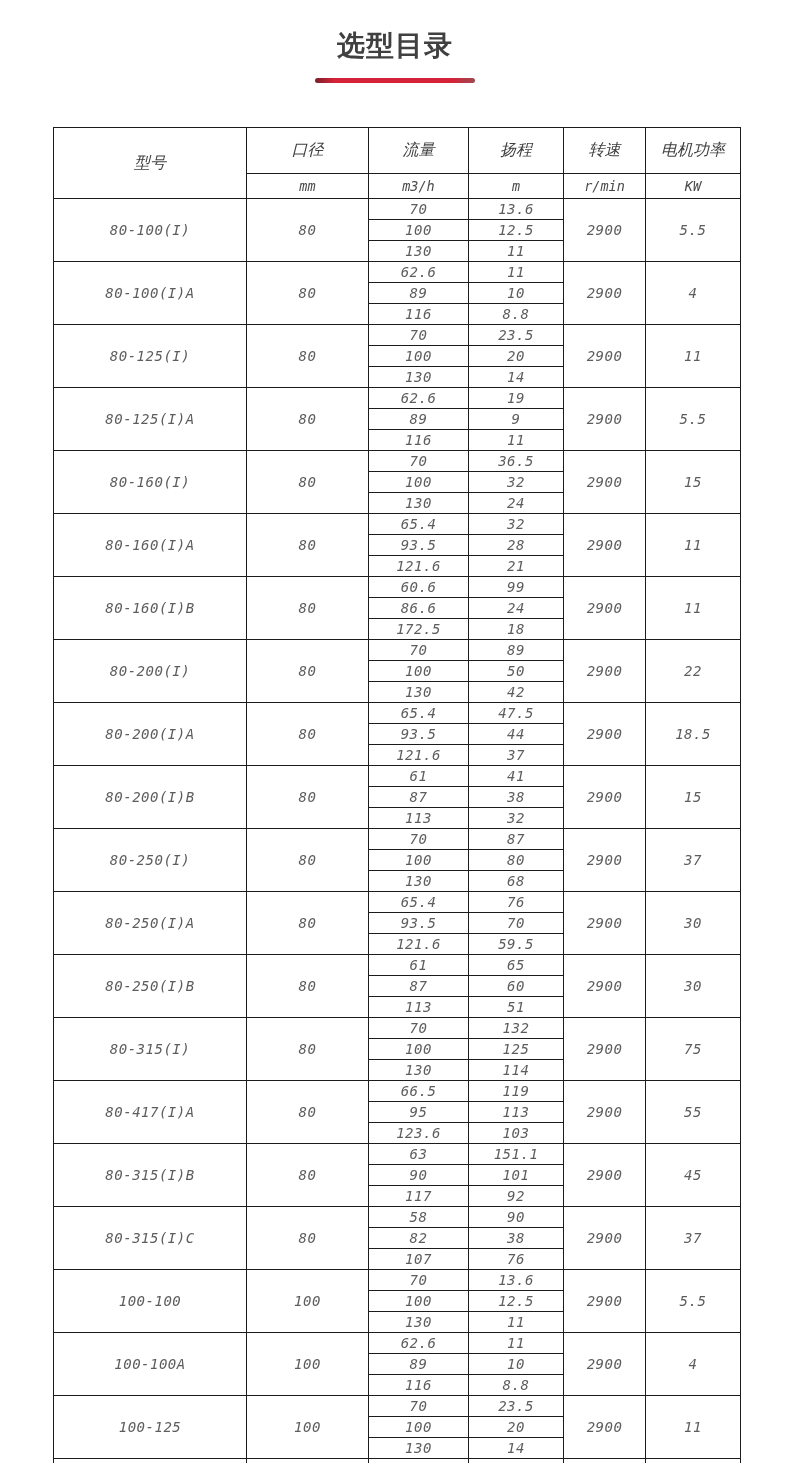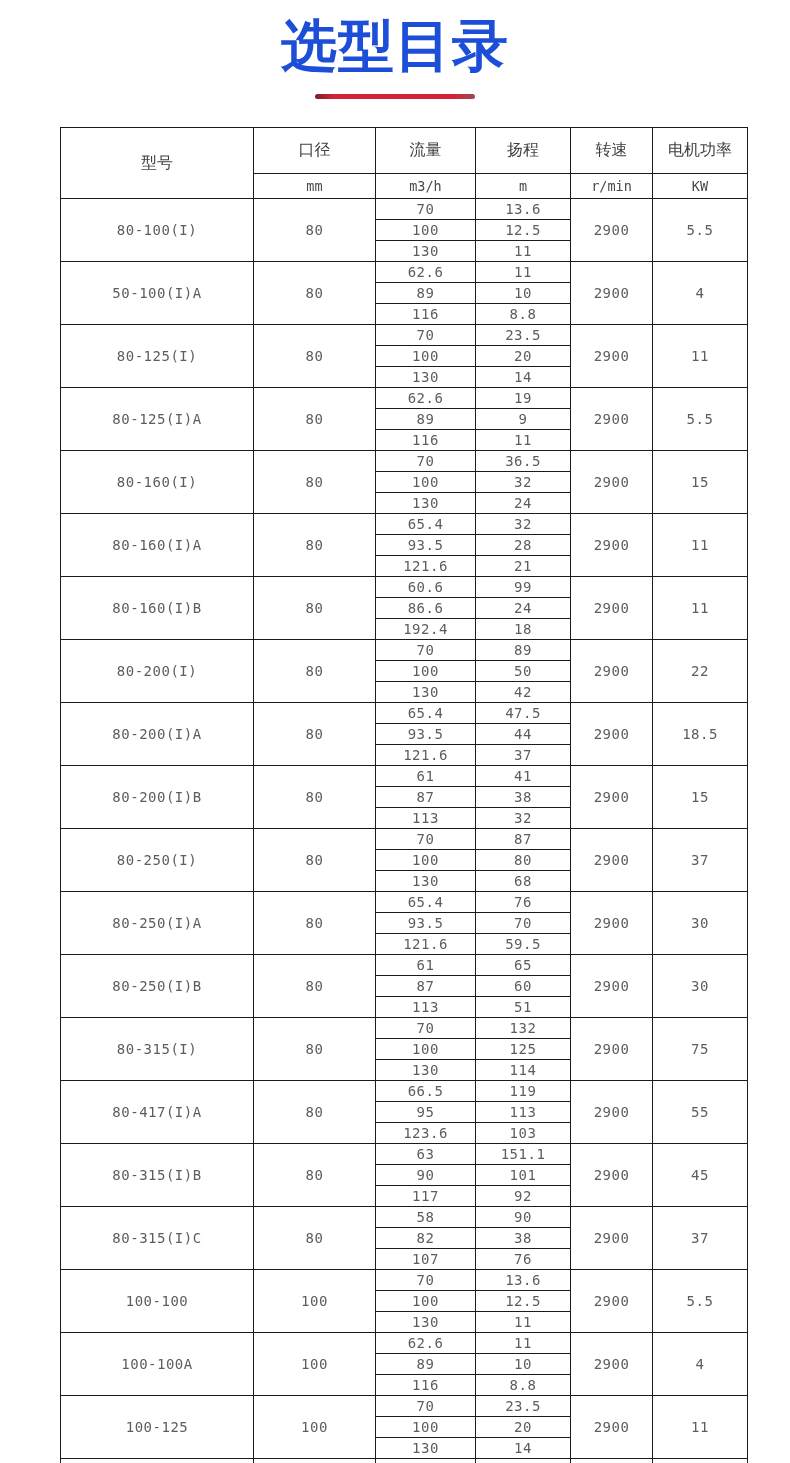--- a/index.html
+++ b/index.html
@@ -8,44 +8,45 @@
     background: #ffffff;
   }
   body {
     width: 790px;
     height: 1463px;
     overflow: hidden;
     position: relative;
     font-family: "DejaVu Sans", "Liberation Sans", sans-serif;
   }
   .page-title {
-    margin: 0;
+    margin: 16px;
     padding-top: 13px;
     text-align: center;
-    font-size: 56px;
+    font-size: 28px;
     line-height: 1.18;
     font-weight: 800;
     letter-spacing: 1px;
-    color: #1d4ed8;
+    color: #404040;
     font-family: "DejaVu Sans", sans-serif;
   }
   .title-divider {
     width: 160px;
     height: 5px;
     margin: 15px auto 0 auto;
     border-radius: 3px;
     background: linear-gradient(90deg, #7d1f2d 0%, #d42339 12%, #d42339 86%, #9c4a52 100%);
   }
   .table-wrap {
     position: absolute;
-    left: 60px;
+    left: 53px;
     top: 127px;
     width: 689px;
     height: 1336px;
     overflow: hidden;
+    font-style: italic;
   }
   table.catalog {
     border-collapse: collapse;
     table-layout: fixed;
     width: 687px;
   }
   table.catalog td, table.catalog th {
     border: 1px solid #1b1b1b;
     padding: 0;
     text-align: center;
@@ -124,21 +125,21 @@
   <tr>
     <td class="c-flow">100</td>
     <td class="c-head">12.5</td>
   </tr>
   <tr>
     <td class="c-flow">130</td>
     <td class="c-head">11</td>
   </tr>
 
   <tr>
-    <td class="c-model" rowspan="3">50-100(I)A</td>
+    <td class="c-model" rowspan="3">80-100(I)A</td>
     <td class="c-bore" rowspan="3">80</td>
     <td class="c-flow">62.6</td>
     <td class="c-head">11</td>
     <td class="c-speed" rowspan="3">2900</td>
     <td class="c-power" rowspan="3">4</td>
   </tr>
   <tr>
     <td class="c-flow">89</td>
     <td class="c-head">10</td>
   </tr>
@@ -221,21 +222,21 @@
     <td class="c-flow">60.6</td>
     <td class="c-head">99</td>
     <td class="c-speed" rowspan="3">2900</td>
     <td class="c-power" rowspan="3">11</td>
   </tr>
   <tr>
     <td class="c-flow">86.6</td>
     <td class="c-head">24</td>
   </tr>
   <tr>
-    <td class="c-flow">192.4</td>
+    <td class="c-flow">172.5</td>
     <td class="c-head">18</td>
   </tr>
 
   <tr>
     <td class="c-model" rowspan="3">80-200(I)</td>
     <td class="c-bore" rowspan="3">80</td>
     <td class="c-flow">70</td>
     <td class="c-head">89</td>
     <td class="c-speed" rowspan="3">2900</td>
     <td class="c-power" rowspan="3">22</td>

